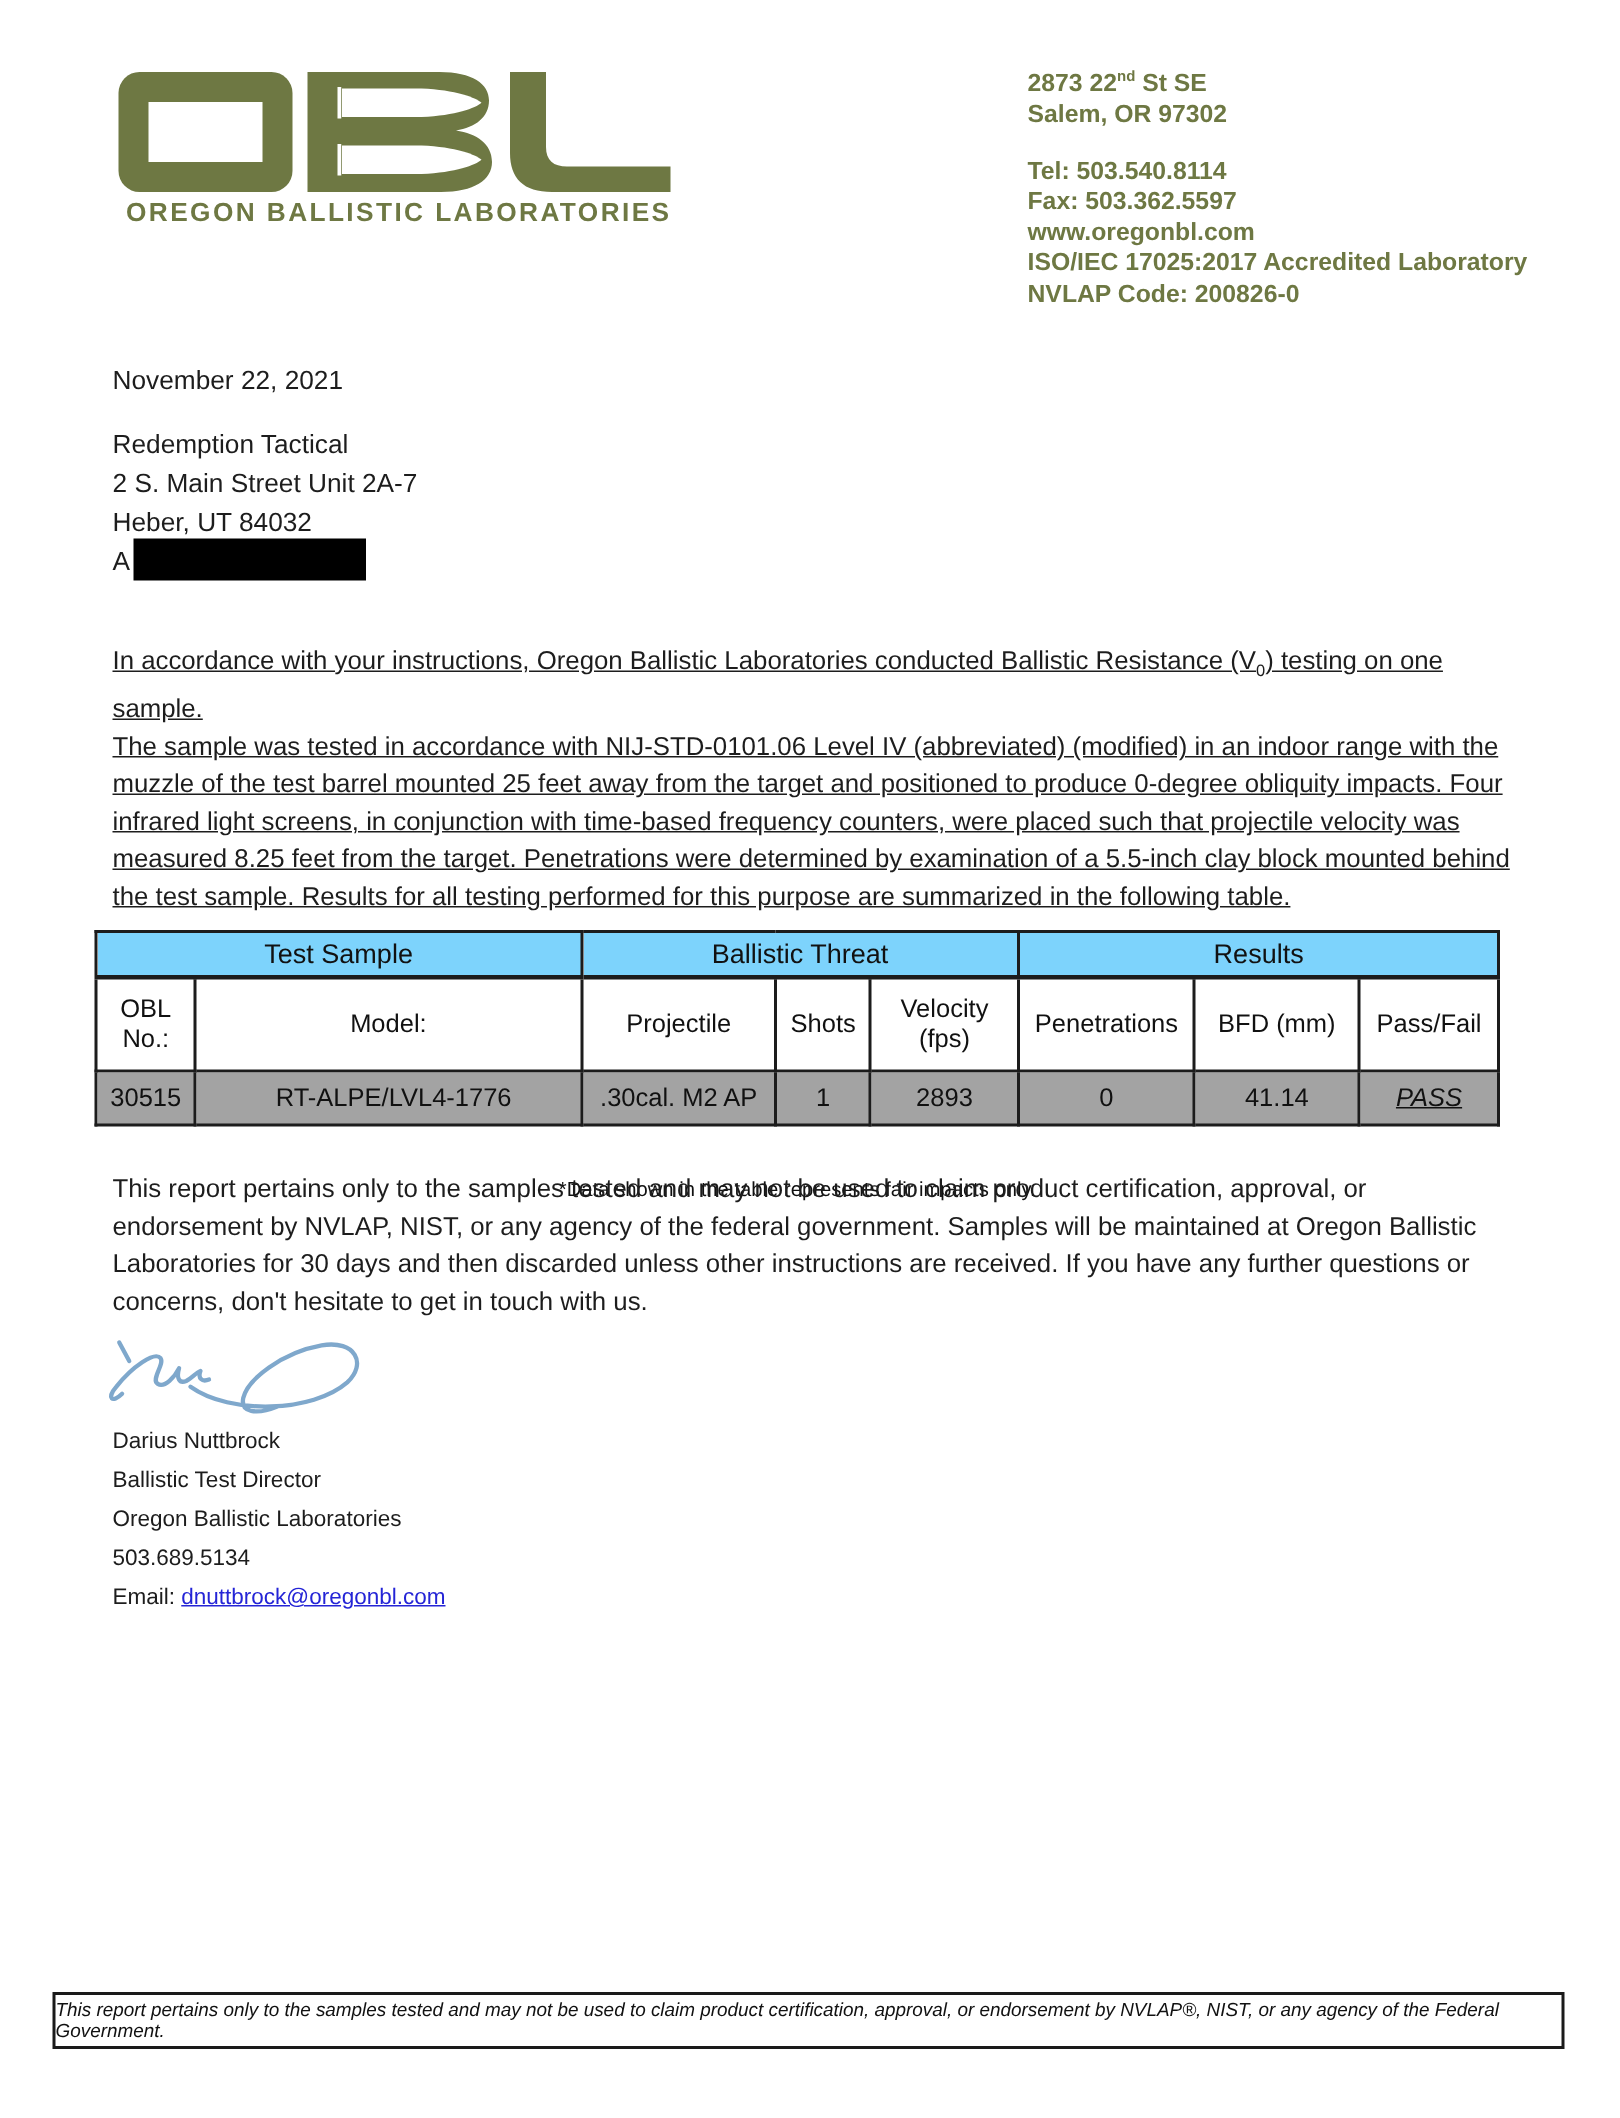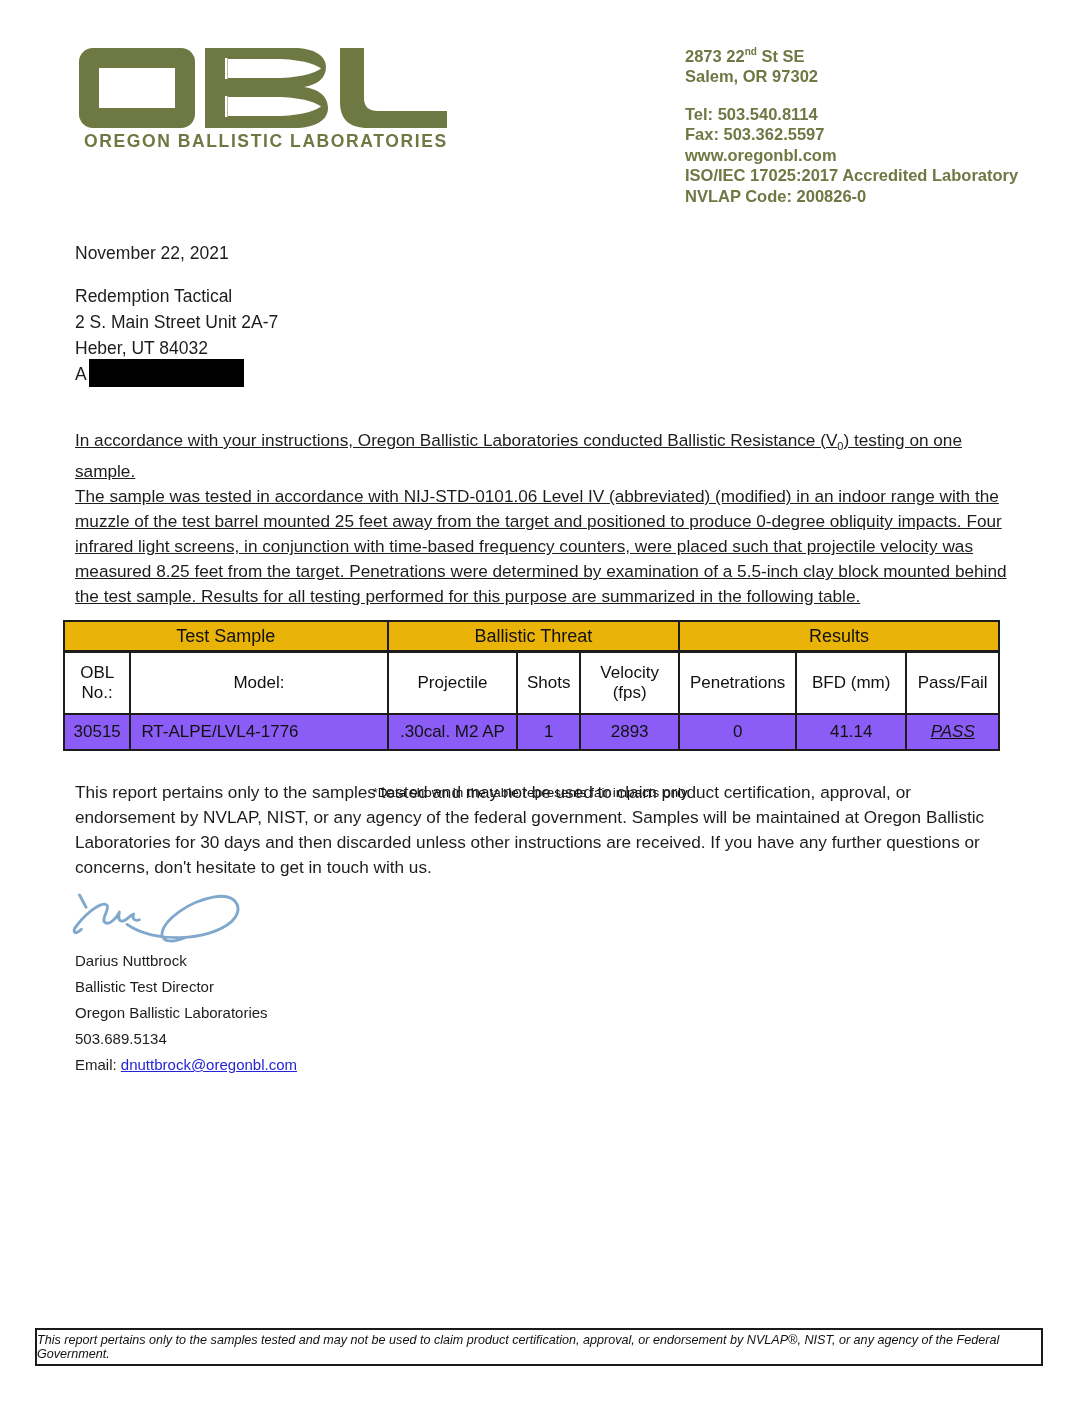--- a/index.html
+++ b/index.html
@@ -46,26 +46,26 @@
   .results-table{
     position:absolute;left:63px;top:620px;width:937px;
     border-collapse:collapse;font-size:17px;color:#111;
     table-layout:fixed;
   }
   .results-table th,.results-table td{
     border:2px solid #1c1c1c;text-align:center;font-weight:normal;
     padding:0 3px;overflow:hidden;
   }
   .results-table .group-row th{
-    background:#eab308;height:28px;font-size:18px;
+    background:#7dd3fc;height:28px;font-size:18px;
     border-bottom:3px solid #1c1c1c;
   }
   .results-table .col-row th{height:60px;background:#ffffff;}
-  .results-table .data-row td{height:34px;background:#8b5cf6;}
-  .results-table .data-row td.model-cell{text-align:left;padding-left:10px;}
+  .results-table .data-row td{height:34px;background:#a3a3a3;}
+  .results-table .data-row td.model-cell{text-align:center;padding-left:10px;}
   .pass-cell{font-weight:bold;font-style:italic;text-decoration:underline;}
   .table-footnote{
     position:absolute;left:63px;top:750px;width:937px;
     text-align:center;font-size:13.5px;color:#111;margin-top:35px;
   }
   
   .signature-svg{position:absolute;left:70px;top:878px;}
   .sig-block{
     position:absolute;left:75px;top:948px;
     font-size:15px;line-height:26px;

